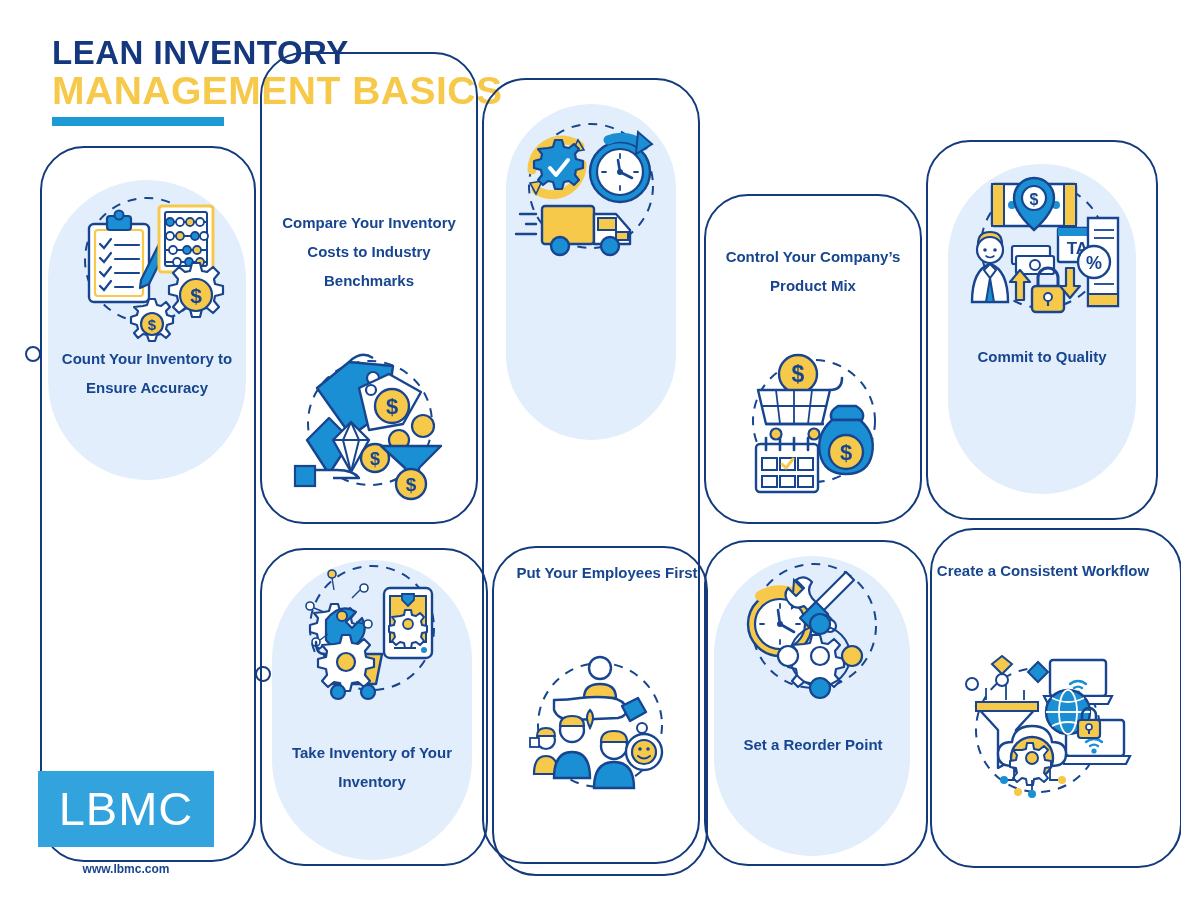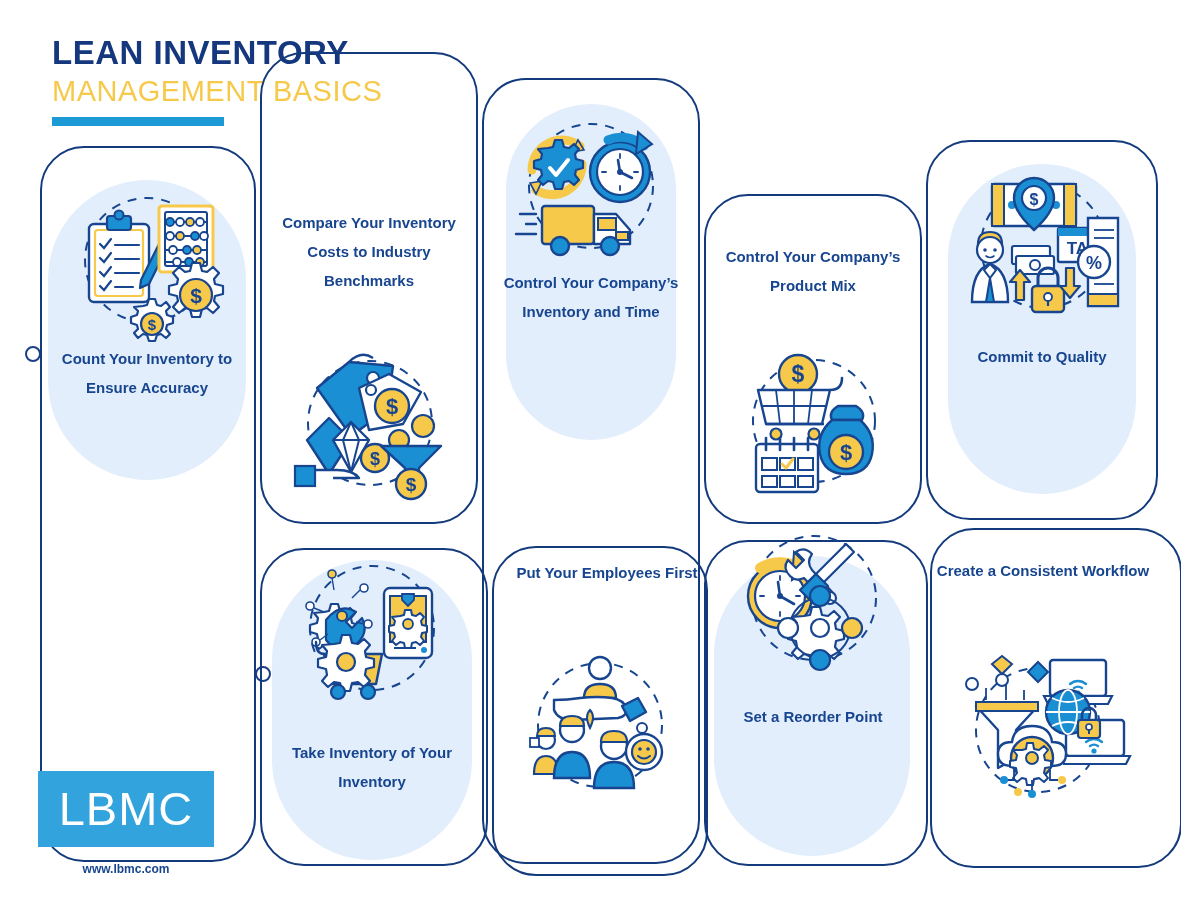--- a/index.html
+++ b/index.html
@@ -3,21 +3,21 @@
 <meta charset="utf-8">
 <style>
   html,body{margin:0;padding:0;}
   body{width:1181px;height:909px;background:#ffffff;font-family:"Liberation Sans",sans-serif;overflow:hidden;position:relative;}
   #stage{position:absolute;inset:0;width:1181px;height:909px;}
   .abs{position:absolute;}
 
   
   #title-block{left:52px;top:34px;}
   .title-line1{font-size:33px;font-weight:bold;letter-spacing:.5px;color:#14377d;line-height:38px;white-space:nowrap;}
-  .title-line2{font-size:29px;font-weight:normal;letter-spacing:.5px;color:#f7c94b;line-height:38px;white-space:nowrap;}
+  .title-line2{font-size:39px;font-weight:bold;letter-spacing:.5px;color:#f7c94b;line-height:38px;white-space:nowrap;}
   .title-rule{margin-top:7px;width:172px;height:9px;background:#1b9ad6;}
 
   
   .card-outline{box-sizing:border-box;border:2.2px solid #123a7c;border-radius:44px;background:transparent;}
   .card-pill{border-radius:110px;background:#e2eefc;}
   .card-label{position:absolute;text-align:center;color:#17458f;font-weight:bold;font-size:15px;line-height:29px;left:0;right:0;}
 
   .dot{width:12px;height:12px;border:2.2px solid #1b3f86;border-radius:50%;background:#fff;}
 
   
@@ -187,21 +187,20 @@
           <circle cx="48" cy="132" r="9" fill="#1b8fd4" stroke="#17458f" stroke-width="2.4"></circle>
           <circle cx="98" cy="132" r="9" fill="#1b8fd4" stroke="#17458f" stroke-width="2.4"></circle>
           <g stroke="#17458f" stroke-width="2.4" stroke-linecap="round">
             <line x1="8" y1="100" x2="24" y2="100"></line>
               <line x1="14" y1="110" x2="24" y2="110"></line>
             <line x1="4" y1="120" x2="24" y2="120"></line>
           </g>
         </g>
       </svg>
     </div>
-    <div class="card-label" style="top:164px;">Control Your Company’s Inventory and Time</div>
   </div>
 
   <div class="abs card-outline" style="left:704px;top:194px;width:218px;height:330px;"></div>
   <div class="abs" style="left:706px;top:242px;width:214px;height:270px;">
     <div class="card-label" style="top:0px;">Control Your Company’s Product Mix</div>
     <div class="abs" style="left:30px;top:106px;">
       <svg width="156" height="146" viewBox="0 0 156 146">
         <circle cx="78" cy="73" r="61" fill="none" stroke="#17458f" stroke-width="2" stroke-dasharray="9 8"></circle>
 
         <g>
@@ -403,21 +402,21 @@
             <circle cx="124" cy="95" r="1.8" fill="#17458f"></circle>
           <path d="M114 102 q6 5 12 0" fill="none" stroke="#17458f" stroke-width="2" stroke-linecap="round"></path>
           <circle cx="118" cy="74" r="5" fill="#ffffff" stroke="#17458f" stroke-width="2"></circle>
         </g>
       </svg>
     </div>
   </div>
 
   <div class="abs card-outline" style="left:704px;top:540px;width:224px;height:326px;"></div>
   <div class="abs card-pill" style="left:714px;top:556px;width:196px;height:300px;"></div>
-  <div class="abs" style="left:710px;top:524px;width:206px;height:300px;">
+  <div class="abs" style="left:710px;top:552px;width:206px;height:300px;">
     <div class="abs" style="left:28px;top:10px;">
       <svg width="152" height="148" viewBox="0 0 152 148">
         <circle cx="76" cy="64" r="62" fill="none" stroke="#17458f" stroke-width="2" stroke-dasharray="9 8"></circle>
 
         <g>
           <circle cx="42" cy="62" r="32" fill="#f7c94b" stroke="#17458f" stroke-width="2.4"></circle>
           <circle cx="42" cy="62" r="25" fill="#ffffff" stroke="#17458f" stroke-width="2.2"></circle>
           <g stroke="#17458f" stroke-width="1.8" stroke-linecap="round">
             <line x1="42" y1="42" x2="42" y2="46"></line>
               <line x1="42" y1="78" x2="42" y2="82"></line>

